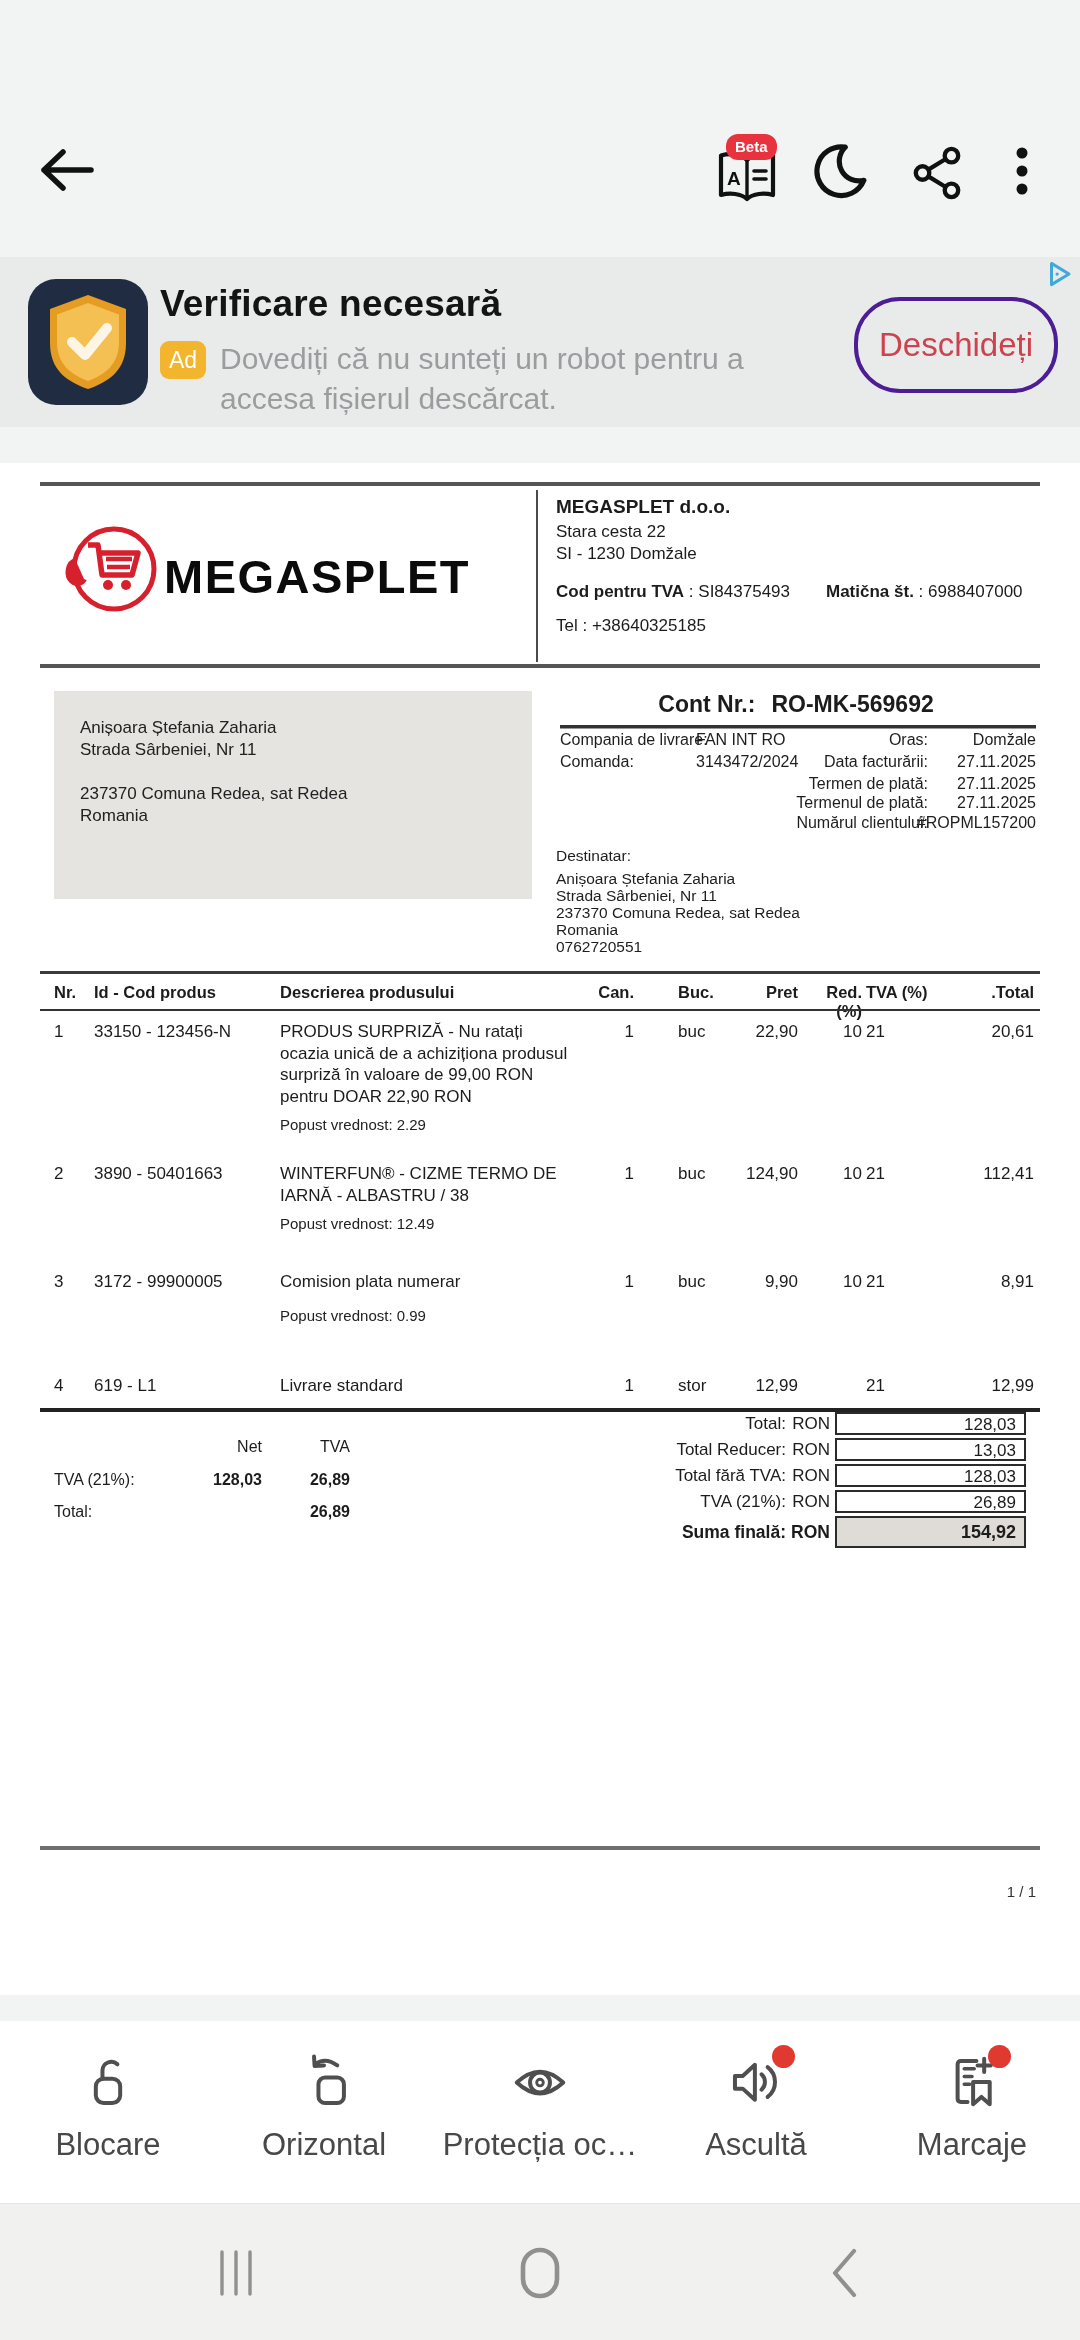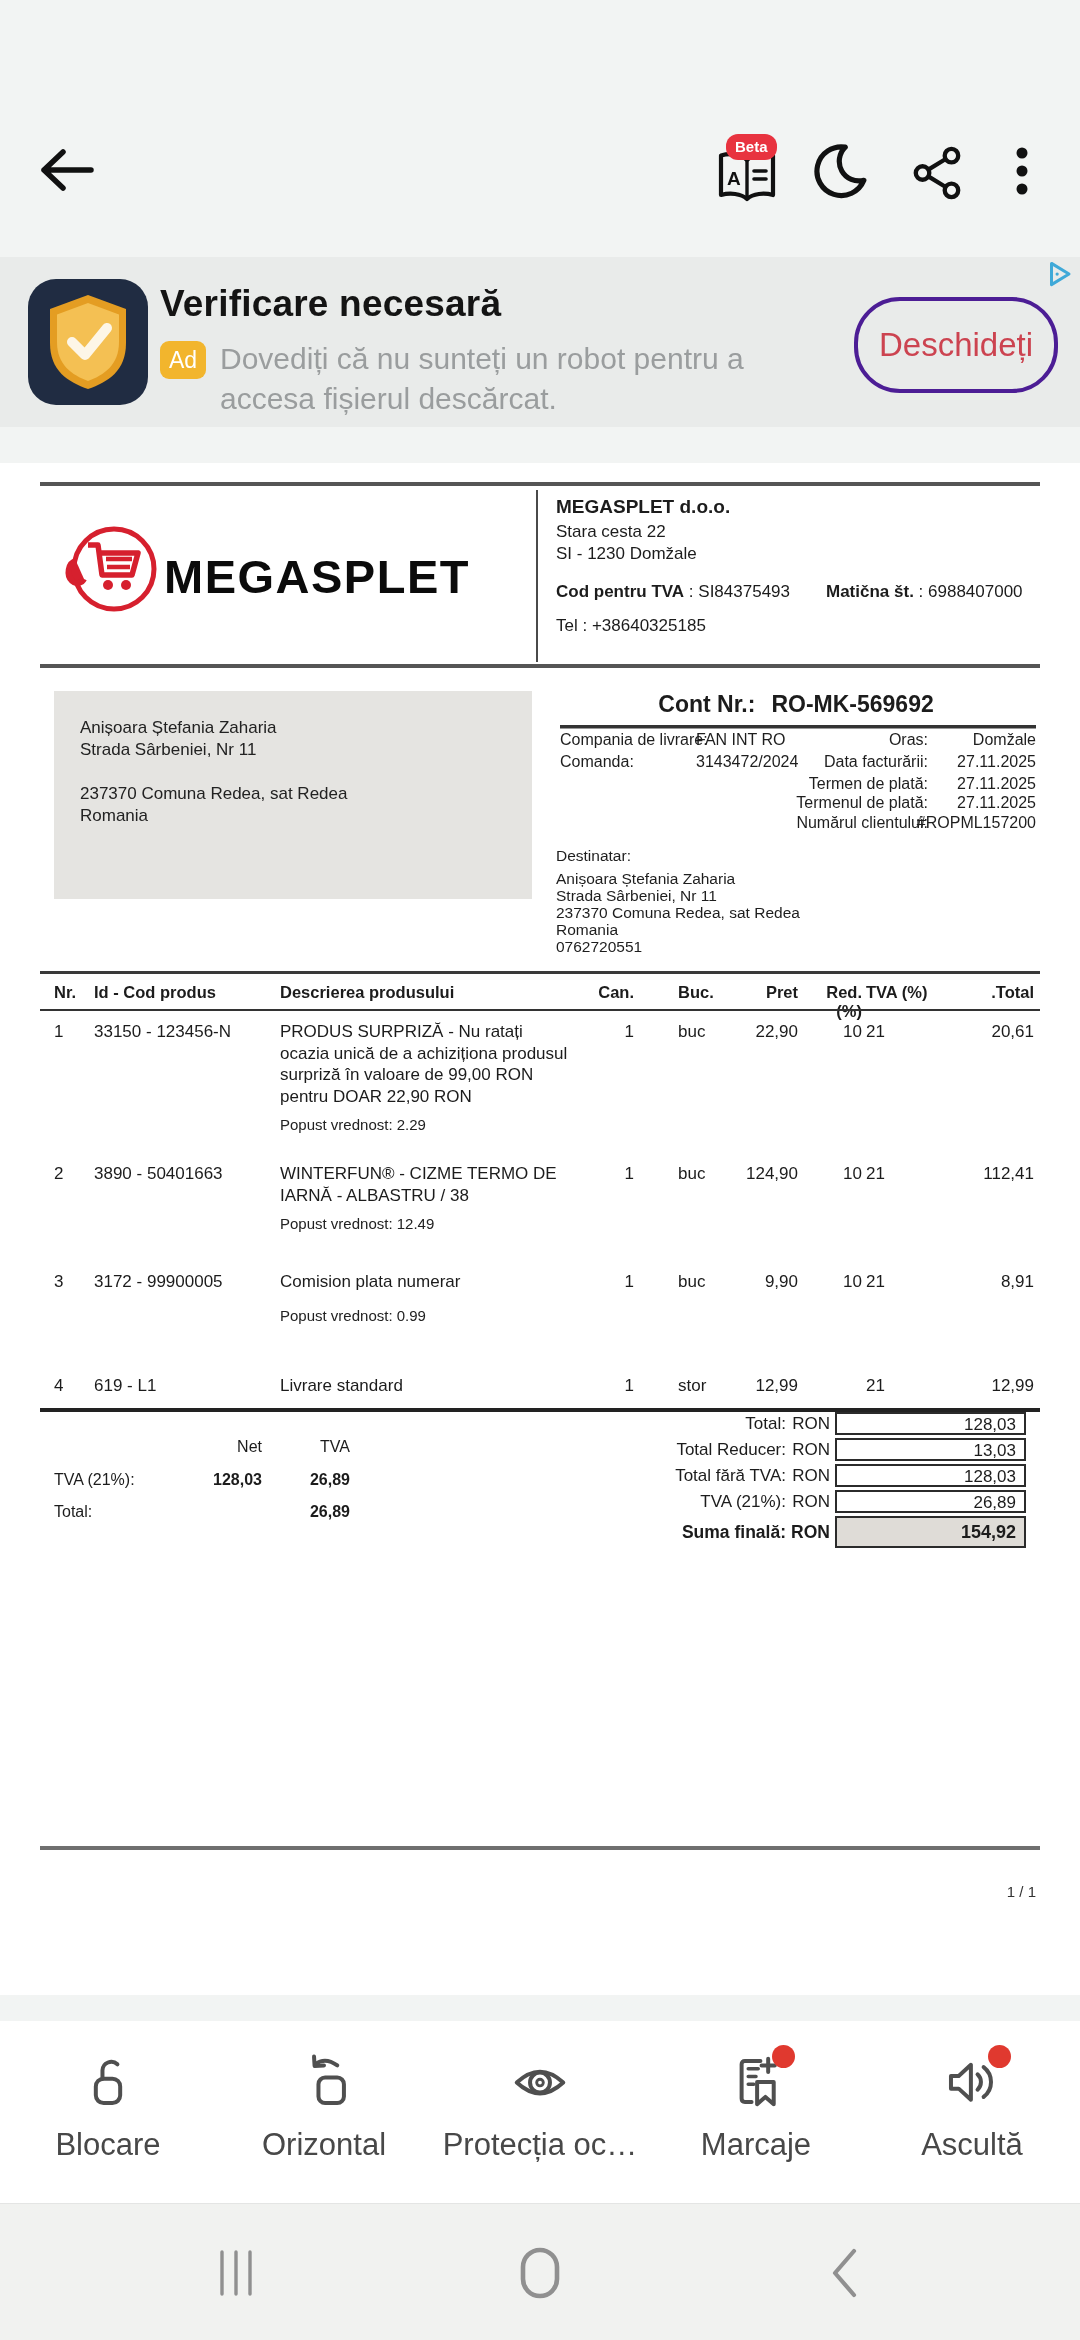--- a/index.html
+++ b/index.html
@@ -397,41 +397,41 @@
           <circle cx="28" cy="28.5" r="9" fill="none" stroke="#4f4f4f" stroke-width="3.6"></circle>
           <circle cx="28" cy="28.5" r="3" fill="none" stroke="#4f4f4f" stroke-width="2.6"></circle>
         </svg>
       </div>
       <div class="tb-label">Protecția oc…</div>
     </div>
 
     <div class="tb-item">
       <div class="tb-iconwrap">
         <svg width="62" height="62" viewBox="0 0 56 56">
+          <path d="M9 22.5 H16 L27 12.5 V44 L16 34 H9 Z" fill="none" stroke="#4f4f4f" stroke-width="3.6" stroke-linejoin="round"></path>
+          <path d="M33 21 A9.5 9.5 0 0 1 33 35" fill="none" stroke="#4f4f4f" stroke-width="3.6" stroke-linecap="round"></path>
+          <path d="M38.5 14.5 A17 17 0 0 1 38.5 41.5" fill="none" stroke="#4f4f4f" stroke-width="3.6" stroke-linecap="round"></path>
+        </svg>
+        <div class="tb-dot"></div>
+      </div>
+      <div class="tb-label">Ascultă</div>
+    </div>
+
+    <div class="tb-item">
+      <div class="tb-iconwrap">
+        <svg width="62" height="62" viewBox="0 0 56 56">
           <path d="M32 9 H18 Q15 9 15 12 V43 Q15 46 18 46 H24" fill="none" stroke="#4f4f4f" stroke-width="3.6" stroke-linecap="round"></path>
           <path d="M21 16 H30 M21 23 H28 M21 30 H26" stroke="#4f4f4f" stroke-width="3.2" stroke-linecap="round"></path>
           <path d="M39 7 V19 M33 13 H45" stroke="#4f4f4f" stroke-width="3.6" stroke-linecap="round"></path>
           <path d="M29 28 H44 V48 L36.5 41.5 L29 48 Z" fill="none" stroke="#4f4f4f" stroke-width="3.6" stroke-linejoin="round"></path>
         </svg>
         <div class="tb-dot"></div>
       </div>
       <div class="tb-label">Marcaje</div>
     </div>
-
-    <div class="tb-item">
-      <div class="tb-iconwrap">
-        <svg width="62" height="62" viewBox="0 0 56 56">
-          <path d="M9 22.5 H16 L27 12.5 V44 L16 34 H9 Z" fill="none" stroke="#4f4f4f" stroke-width="3.6" stroke-linejoin="round"></path>
-          <path d="M33 21 A9.5 9.5 0 0 1 33 35" fill="none" stroke="#4f4f4f" stroke-width="3.6" stroke-linecap="round"></path>
-          <path d="M38.5 14.5 A17 17 0 0 1 38.5 41.5" fill="none" stroke="#4f4f4f" stroke-width="3.6" stroke-linecap="round"></path>
-        </svg>
-        <div class="tb-dot"></div>
-      </div>
-      <div class="tb-label">Ascultă</div>
-    </div>
   </div>
 
   <div class="navbar">
     <div class="nav-btn">
       <svg width="46" height="50" viewBox="0 0 46 50">
         <path d="M9 4 V46 M23 4 V46 M37 4 V46" stroke="#909090" stroke-width="3.4" stroke-linecap="round"></path>
       </svg>
     </div>
     <div class="nav-btn">
       <svg width="42" height="52" viewBox="0 0 42 52">

